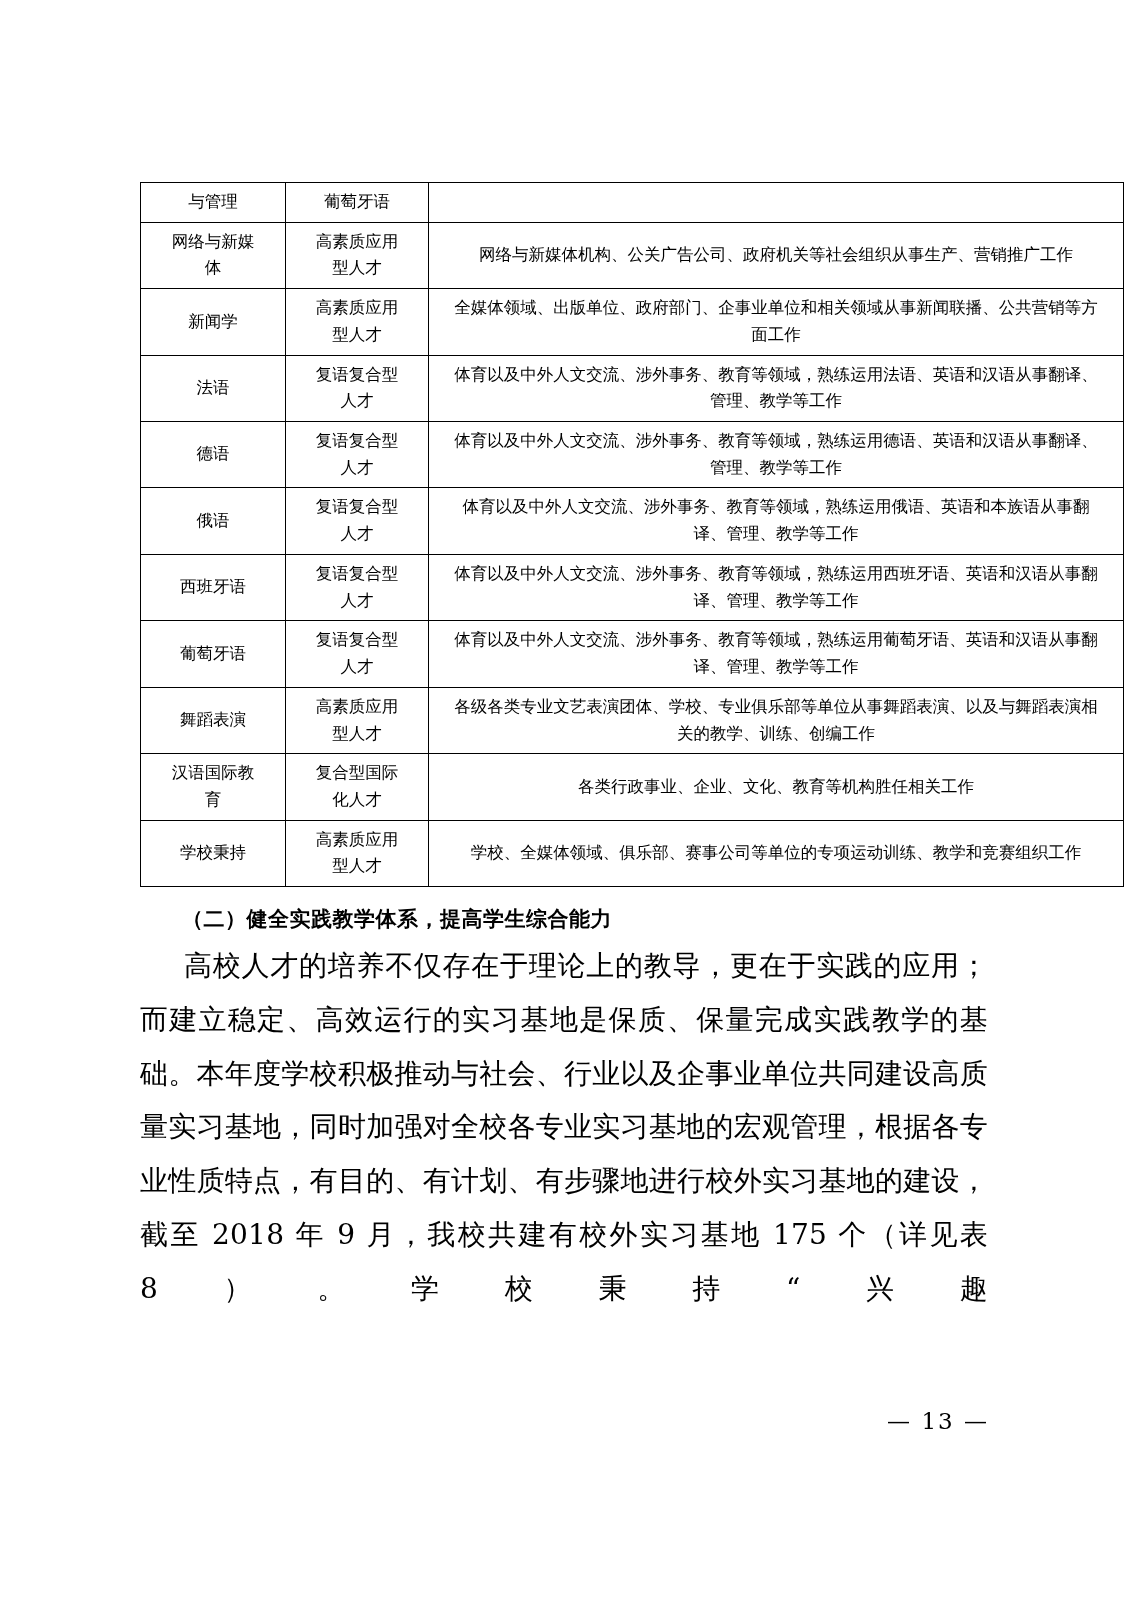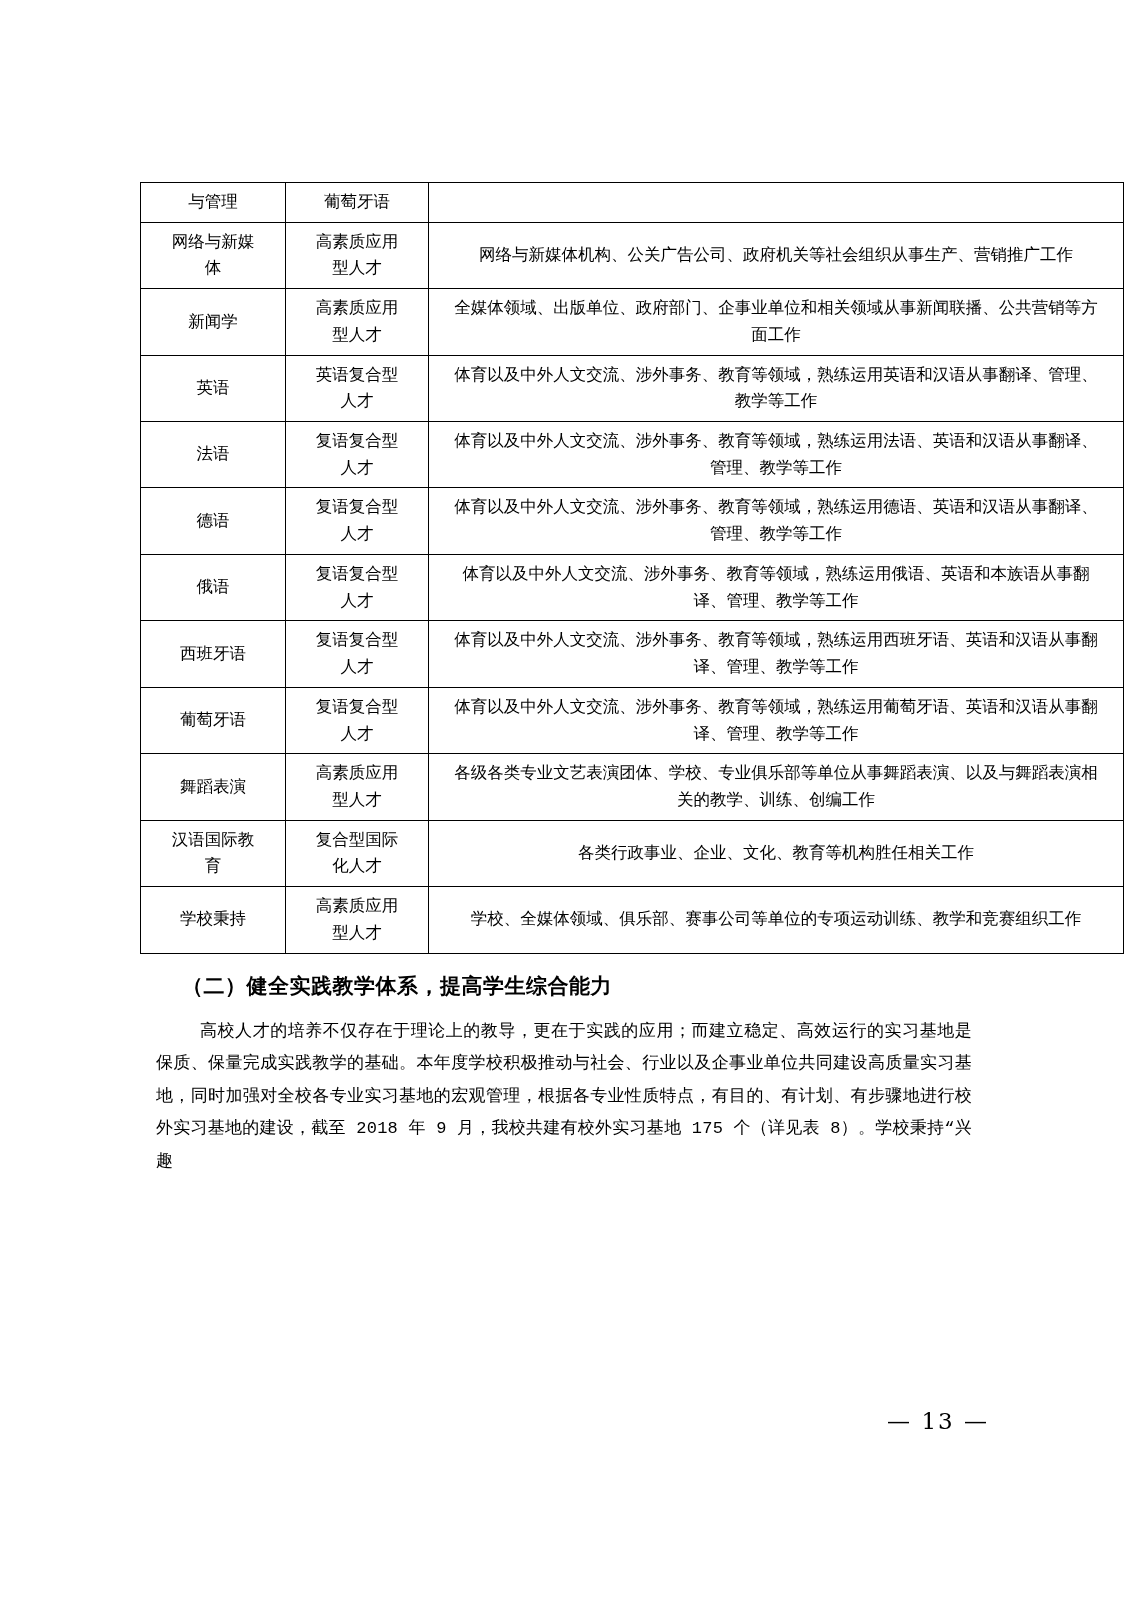--- a/index.html
+++ b/index.html
@@ -61,28 +61,27 @@
   .section-heading {
     font-family: "DejaVu Sans", "Liberation Sans", sans-serif;
     font-weight: bold;
     font-size: 21px;
     margin-top: 18px;
     margin-bottom: 6px;
     text-indent: 42px;
     letter-spacing: 0.5px;
   }
   .body-para {
-    font-size: 17px;
+    font-size: 28px;
     line-height: 1.92;
     text-align: justify;
     text-align-last: justify;
     text-indent: 44px;
-    margin: 16px;
+    margin: 0;
     letter-spacing: 0.2px;
-    font-family: Liberation Mono, monospace;
   }
   .page-number {
     position: absolute;
     right: 142px;
     top: 1408px;
     font-size: 23px;
     letter-spacing: 2px;
   }
 </style>
 </head>
@@ -100,25 +99,20 @@
         </tr>
         <tr>
           <td class="col-major">网络与新媒体</td>
           <td class="col-type">高素质应用型人才</td>
           <td class="col-desc">网络与新媒体机构、公关广告公司、政府机关等社会组织从事生产、营销推广工作</td>
         </tr>
         <tr>
           <td class="col-major">新闻学</td>
           <td class="col-type">高素质应用型人才</td>
           <td class="col-desc">全媒体领域、出版单位、政府部门、企事业单位和相关领域从事新闻联播、公共营销等方面工作</td>
-        </tr>
-        <tr>
-          <td class="col-major">英语</td>
-          <td class="col-type">英语复合型人才</td>
-          <td class="col-desc">体育以及中外人文交流、涉外事务、教育等领域，熟练运用英语和汉语从事翻译、管理、教学等工作</td>
         </tr>
         <tr>
           <td class="col-major">法语</td>
           <td class="col-type">复语复合型人才</td>
           <td class="col-desc">体育以及中外人文交流、涉外事务、教育等领域，熟练运用法语、英语和汉语从事翻译、管理、教学等工作</td>
         </tr>
         <tr>
           <td class="col-major">德语</td>
           <td class="col-type">复语复合型人才</td>
           <td class="col-desc">体育以及中外人文交流、涉外事务、教育等领域，熟练运用德语、英语和汉语从事翻译、管理、教学等工作</td>

